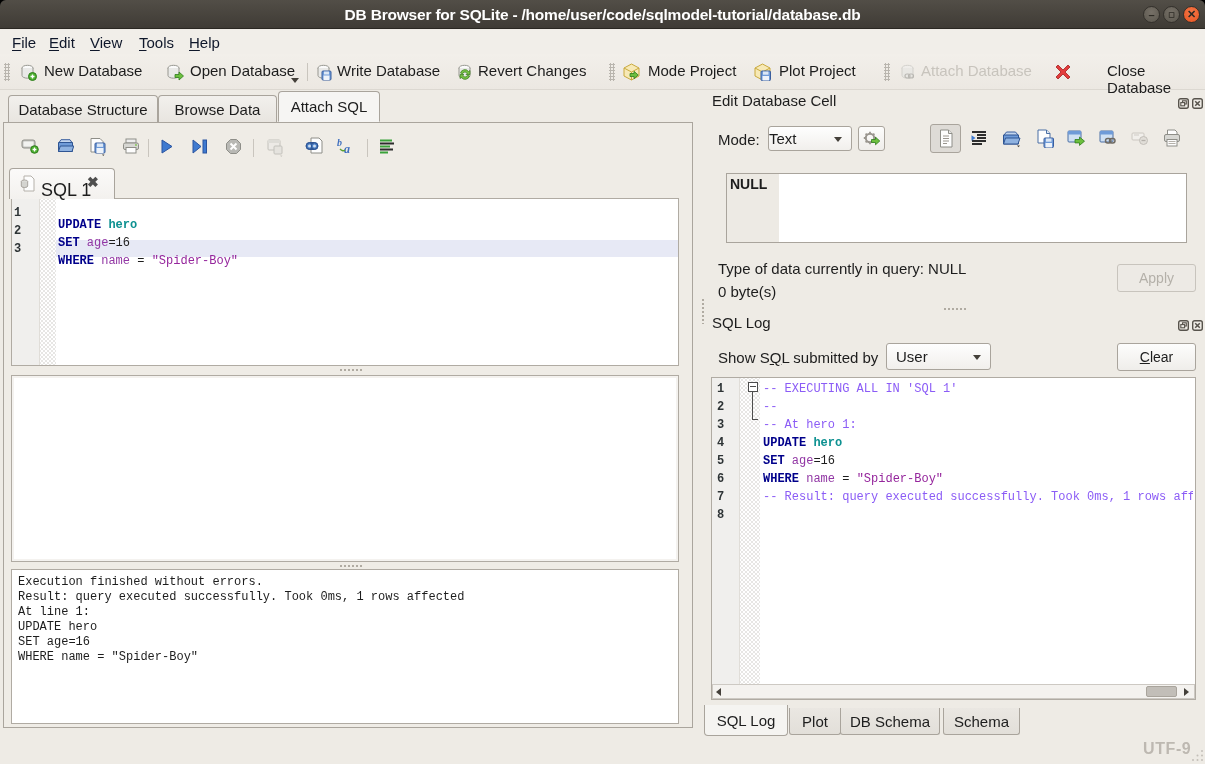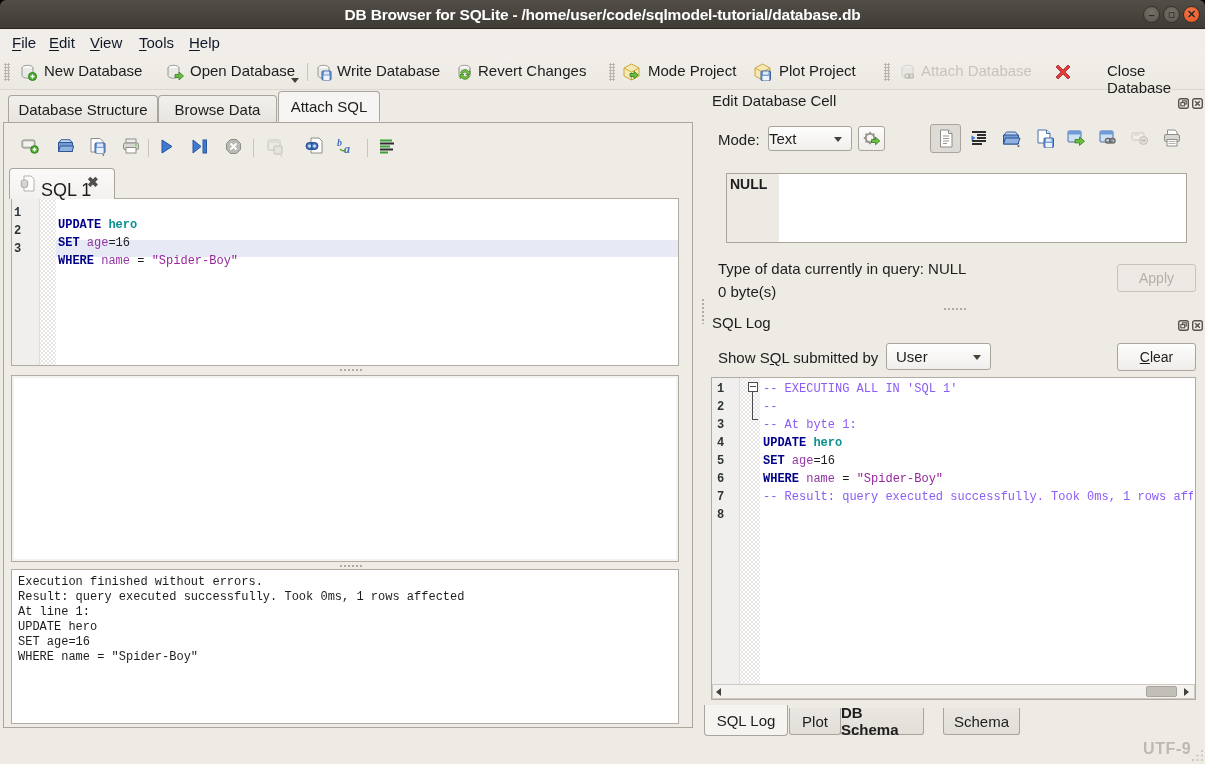--- a/index.html
+++ b/index.html
@@ -328,38 +328,38 @@
 <div class="abs" style="left:718px; top:349px;">Show S<u>Q</u>L submitted by</div>
 <div class="abs combo" style="left:886px; top:343px; width:105px; height:27px; padding-left:9px;">User<span class="arrow"></span></div>
 <div class="abs btn" style="left:1117px; top:343px; width:79px; height:28px; font-size:14px;"><u>C</u>lear</div>
 
 <div class="abs frame" style="left:711px; top:377px; width:485px; height:323px;"></div>
 <div class="abs" style="left:712px; top:378px; width:28px; height:306px; background:#f0efed; border-right:1px solid #e0ddd8;"></div>
 <div class="abs foldstrip" style="left:740px; top:378px; width:20px; height:306px;"></div>
 <div class="abs gutter-num" style="left:717px; top:380px; line-height:18px;">1<br>2<br>3<br>4<br>5<br>6<br>7<br>8</div>
 <div class="abs mono" style="left:763px; top:380px; line-height:18px; white-space:pre; width:430px; overflow:hidden;"><span class="cmt">-- EXECUTING ALL IN 'SQL 1'</span>
 <span class="cmt">--</span>
-<span class="cmt">-- At byte 1:</span>
+<span class="cmt">-- At hero 1:</span>
 <span class="kw">UPDATE</span> <span class="tbl">hero</span>
 <span class="kw">SET</span> <span class="idf">age</span>=16
 <span class="kw">WHERE</span> <span class="idf">name</span> = <span class="str">"Spider-Boy"</span>
 <span class="cmt">-- Result: query executed successfully. Took 0ms, 1 rows affected</span></div>
 
 <div class="abs" style="left:748px; top:382px; width:10px; height:10px; border:1px solid #4d4d4d; background:#fff;"></div>
 <div class="abs" style="left:750px; top:386px; width:6px; height:1.2px; background:#4d4d4d;"></div>
 <div class="abs" style="left:752px; top:392px; width:1.2px; height:28px; background:#4d4d4d;"></div>
 <div class="abs" style="left:752px; top:419px; width:6px; height:1.2px; background:#4d4d4d;"></div>
 
 <div class="abs" style="left:712px; top:684px; width:483px; height:15px; background:#f4f2ef; border:1px solid #cdc9c3;"></div>
 <div class="abs" style="left:1146px; top:686px; width:31px; height:11px; background:#c2beb8; border:1px solid #a9a49c; border-radius:2px;"></div>
 <div class="abs" style="left:716px; top:688px; width:0; height:0; border-top:4px solid transparent; border-bottom:4px solid transparent; border-right:5px solid #44403a;"></div>
 <div class="abs" style="left:1184px; top:688px; width:0; height:0; border-top:4px solid transparent; border-bottom:4px solid transparent; border-left:5px solid #44403a;"></div>
 
 <div class="abs" style="left:789px; top:708px; width:52px; height:27px; border:1px solid #a9a49c; border-top:none; border-radius:0 0 3px 3px; background:linear-gradient(#eae7e2,#e2dfd9); display:flex; align-items:center; justify-content:center;">Plot</div>
-<div class="abs" style="left:840px; top:708px; width:84px; height:27px; border:1px solid #a9a49c; border-top:none; border-radius:0 0 3px 3px; background:linear-gradient(#eae7e2,#e2dfd9); display:flex; align-items:center; justify-content:center;font-weight:bold;">DB Schema</div>
+<div class="abs" style="left:840px; top:708px; width:100px; height:27px; border:1px solid #a9a49c; border-top:none; border-radius:0 0 3px 3px; background:linear-gradient(#eae7e2,#e2dfd9); display:flex; align-items:center; justify-content:center;">DB Schema</div>
 <div class="abs" style="left:943px; top:708px; width:77px; height:27px; border:1px solid #a9a49c; border-top:none; border-radius:0 0 3px 3px; background:linear-gradient(#eae7e2,#e2dfd9); display:flex; align-items:center; justify-content:center;">Schema</div>
 <div class="abs" style="left:704px; top:705px; width:84px; height:31px; border:1px solid #a9a49c; border-top:none; border-radius:0 0 4px 4px; background:#f5f4f1; display:flex; align-items:center; justify-content:center; z-index:2;">SQL Log</div>
 
 <div class="abs" style="left:1143px; top:740px; color:#bdb8b1; font-weight:bold; font-size:16px; letter-spacing:0.6px;">UTF-9</div>
 <svg class="abs" style="left:1190px; top:748px;" width="14" height="14" viewBox="0 0 14 14">
   <g fill="#c3bfb8">
       <circle cx="12" cy="3" r="1"></circle>
       <circle cx="12" cy="7.5" r="1"></circle>
       <circle cx="7.5" cy="7.5" r="1"></circle>
       <circle cx="12" cy="12" r="1"></circle>

